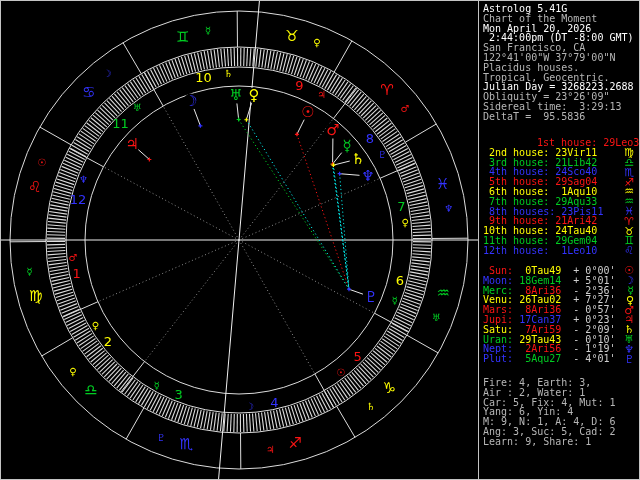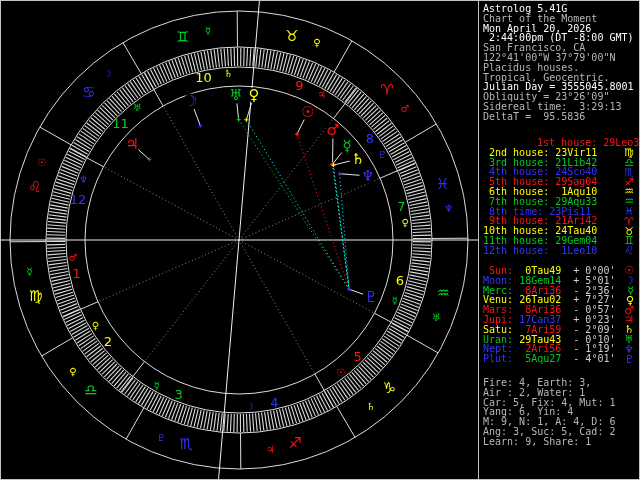--- a/index.html
+++ b/index.html
@@ -541,21 +541,21 @@
   <div class="sidebar">
     <div class="blk" style="top:4px" id="hdr">
         <div class="ln" style="color: rgb(255, 255, 255);">Astrolog 5.41G</div>
         <div class="ln" style="color: rgb(182, 182, 182);">Chart of the Moment</div>
         <div class="ln" style="color: rgb(255, 255, 255);">Mon April 20, 2026</div>
         <div class="ln" style="color: rgb(255, 255, 255);"> 2:44:00pm (DT -8:00 GMT)</div>
         <div class="ln" style="color: rgb(182, 182, 182);">San Francisco, CA</div>
         <div class="ln" style="color: rgb(182, 182, 182);">122°41'00"W 37°79'00"N</div>
         <div class="ln" style="color: rgb(182, 182, 182);">Placidus houses.</div>
         <div class="ln" style="color: rgb(182, 182, 182);">Tropical, Geocentric.</div>
-        <div class="ln" style="color: rgb(255, 255, 255);">Julian Day = 3555045.8001</div>
+        <div class="ln" style="color: rgb(255, 255, 255);">Julian Day = 3268223.2688</div>
         <div class="ln" style="color: rgb(182, 182, 182);">Obliquity = 23°26'09"</div>
         <div class="ln" style="color: rgb(182, 182, 182);">Sidereal time:  3:29:13</div>
         <div class="ln" style="color: rgb(182, 182, 182);">DeltaT =  95.5836</div>
       </div>
     <div class="blk" style="top:138px" id="houses">
         <div class="row">
           <span style="color: rgb(250, 20, 20); margin-left: 48px;"> 1st house: 29Leo33</span>
           <span class="g" style="color: rgb(250, 20, 20);">♌</span>
         </div>
         <div class="row">
@@ -576,21 +576,21 @@
         </div>
         <div class="row">
           <span style="color: rgb(255, 255, 0);"> 6th house:  1Aqu10</span>
           <span class="g" style="color: rgb(255, 255, 0);">♒</span>
         </div>
         <div class="row">
           <span style="color: rgb(0, 205, 34);"> 7th house: 29Aqu33</span>
           <span class="g" style="color: rgb(0, 205, 34);">♒</span>
         </div>
         <div class="row">
-          <span style="color: rgb(51, 51, 255);"> 8th time: 23Pis11</span>
+          <span style="color: rgb(51, 51, 255);"> 8th houses: 23Pis11</span>
           <span class="g" style="color: rgb(51, 51, 255);">♓</span>
         </div>
         <div class="row">
           <span style="color: rgb(250, 20, 20);"> 9th house: 21Ari42</span>
           <span class="g" style="color: rgb(250, 20, 20);">♈</span>
         </div>
         <div class="row">
           <span style="color: rgb(255, 255, 0);">10th house: 24Tau40</span>
           <span class="g" style="color: rgb(255, 255, 0);">♉</span>
         </div>

